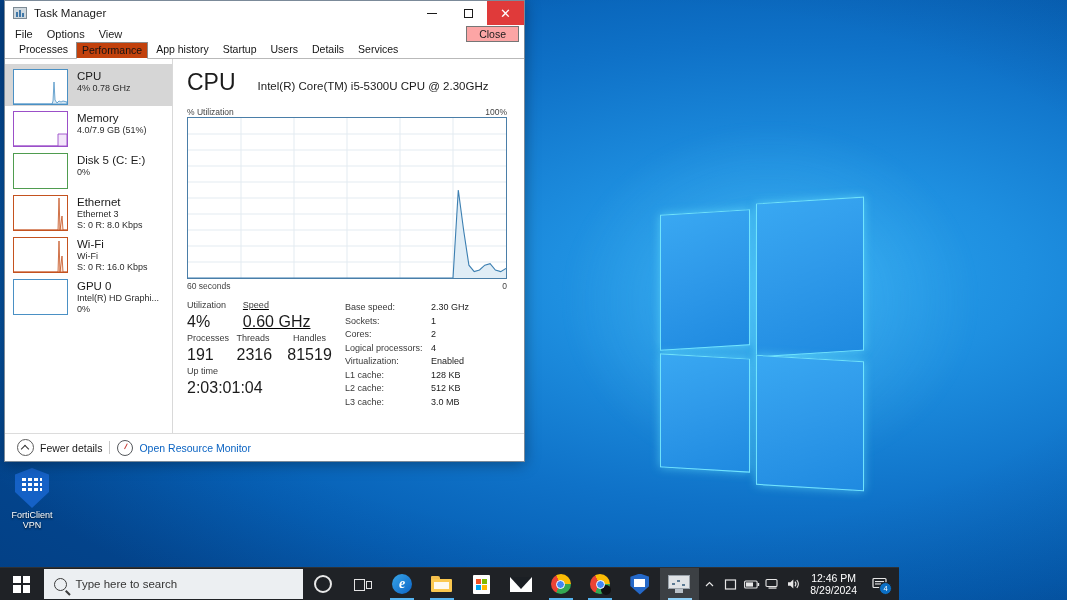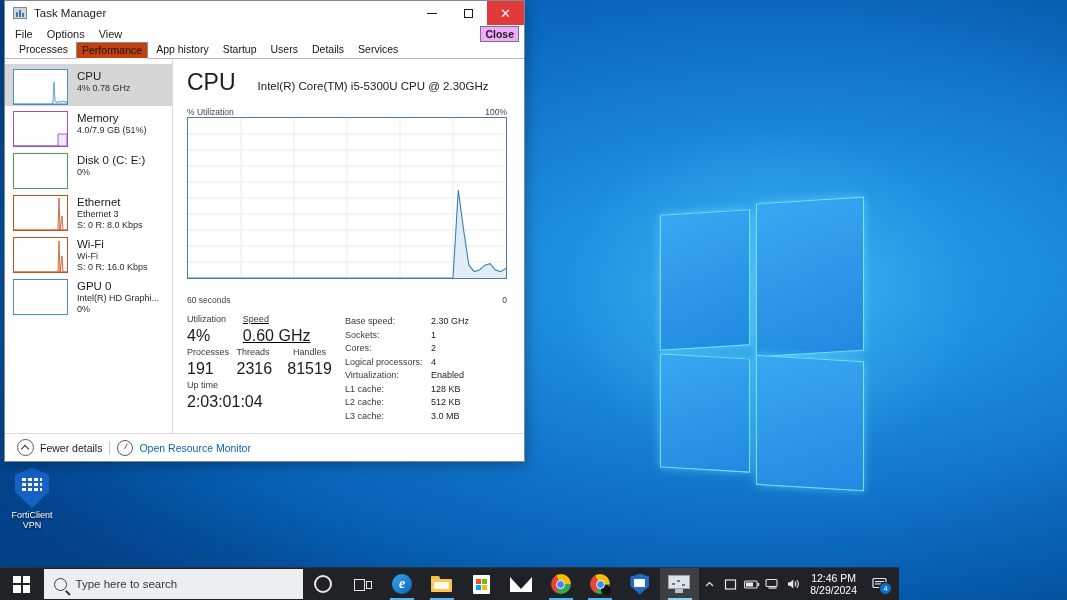--- a/index.html
+++ b/index.html
@@ -136,22 +136,22 @@
   #titlebar .app-ic .scr{position:absolute;inset:0;background:#cfd8de;border:1px solid #7d8a94;box-sizing:border-box;}
   #titlebar .app-ic .bar{position:absolute;background:#3f77a8;width:1.5px;bottom:2px;}
   #title-text{font-size:11.5px;color:#1b1b1b;}
   .win-btn{width:37px;height:24px;display:flex;align-items:center;justify-content:center;}
   #win-min{margin-left:auto;}
   #win-min .g{width:10px;height:1px;background:#1b1b1b;}
   #win-max .g{width:9px;height:9px;border:1px solid #1b1b1b;box-sizing:border-box;}
   #win-close{background:#e03a3a;width:37px;}
   #win-close .g{color:#fff;font-size:13px;line-height:13px;}
   #close-tooltip{
-    position:absolute;right:5px;top:25px;background:#f0abfc;border:1px solid #767676;
-    font-size:10.5px;color:#1b1b1b;padding:1px 4px;z-index:40;font-weight:bold;
+    position:absolute;right:5px;top:25px;background:#fca5a5;border:1px solid #767676;
+    font-size:10.5px;color:#1b1b1b;padding:1px 12px;z-index:40;
   }
 
   #menubar{height:17px;display:flex;align-items:center;gap:0px;padding-left:10px;background:#fff;}
   .menu-item{font-size:11px;color:#1b1b1b;padding:0 9px 0 0;margin-right:5px;}
 
   #tabstrip{
     height:17px;display:flex;align-items:flex-end;gap:2px;padding-left:8px;
     background:#fff;border-bottom:1px solid #b9b9b9;box-sizing:border-box;
   }
   .tab{
@@ -176,21 +176,21 @@
 
   
   #main{flex:1;padding:10px 12px 0 14px;box-sizing:border-box;position:relative;}
   #cpu-head{display:flex;align-items:baseline;gap:22px;}
   #cpu-title{font-size:23px;color:#1b1b1b;line-height:26px;font-weight:normal;}
   #cpu-model{font-size:11.5px;color:#1b1b1b;}
   #graph-labels{display:flex;justify-content:space-between;margin-top:12px;}
   #graph-labels span{font-size:8.5px;color:#444;}
   #graph-wrap{position:relative;width:320px;height:162px;border:1px solid #4a7ea8;box-sizing:border-box;background:#fff;}
   #graph-wrap svg{display:block;}
-  #graph-foot{display:flex;justify-content:space-between;width:320px;margin-top:16px;gap:20px;}
+  #graph-foot{display:flex;justify-content:space-between;width:320px;margin-top:2px;gap:20px;}
   #graph-foot span{font-size:8.5px;color:#444;}
 
   #stats{display:flex;margin-top:8px;}
   #stats-left{width:152px;}
   .stat-row{display:flex;}
   .stat-cell{margin-right:6px;}
   .stat-lbl{font-size:9px;color:#3a3a3a;line-height:12px;}
   .stat-val{font-size:16px;color:#1b1b1b;line-height:21px;font-weight:normal;}
   .w-util{width:52px;}
   .w-speed{width:94px;text-decoration:underline;}
@@ -309,21 +309,21 @@
         </div>
         <div class="side-text">
           <div class="side-title">Memory</div>
           <div class="side-sub">4.0/7.9 GB (51%)</div>
         </div>
       </div>
 
       <div class="side-item">
         <div class="thumb" style="border:1px solid #4f9c4f;"></div>
         <div class="side-text">
-          <div class="side-title">Disk 0 (C: E:)</div>
+          <div class="side-title">Disk 5 (C: E:)</div>
           <div class="side-sub">0%</div>
         </div>
       </div>
 
       <div class="side-item">
         <div class="thumb" style="border:1px solid #c4521f;">
           <svg width="53" height="34" viewBox="0 0 53 34">
             <path d="M0,34 L44,34 L45,2 L46,34 L48,20 L49,34 L53,34 Z" fill="#fbe5d8" stroke="#c4521f" stroke-width="0.8"></path>
           </svg>
         </div>

